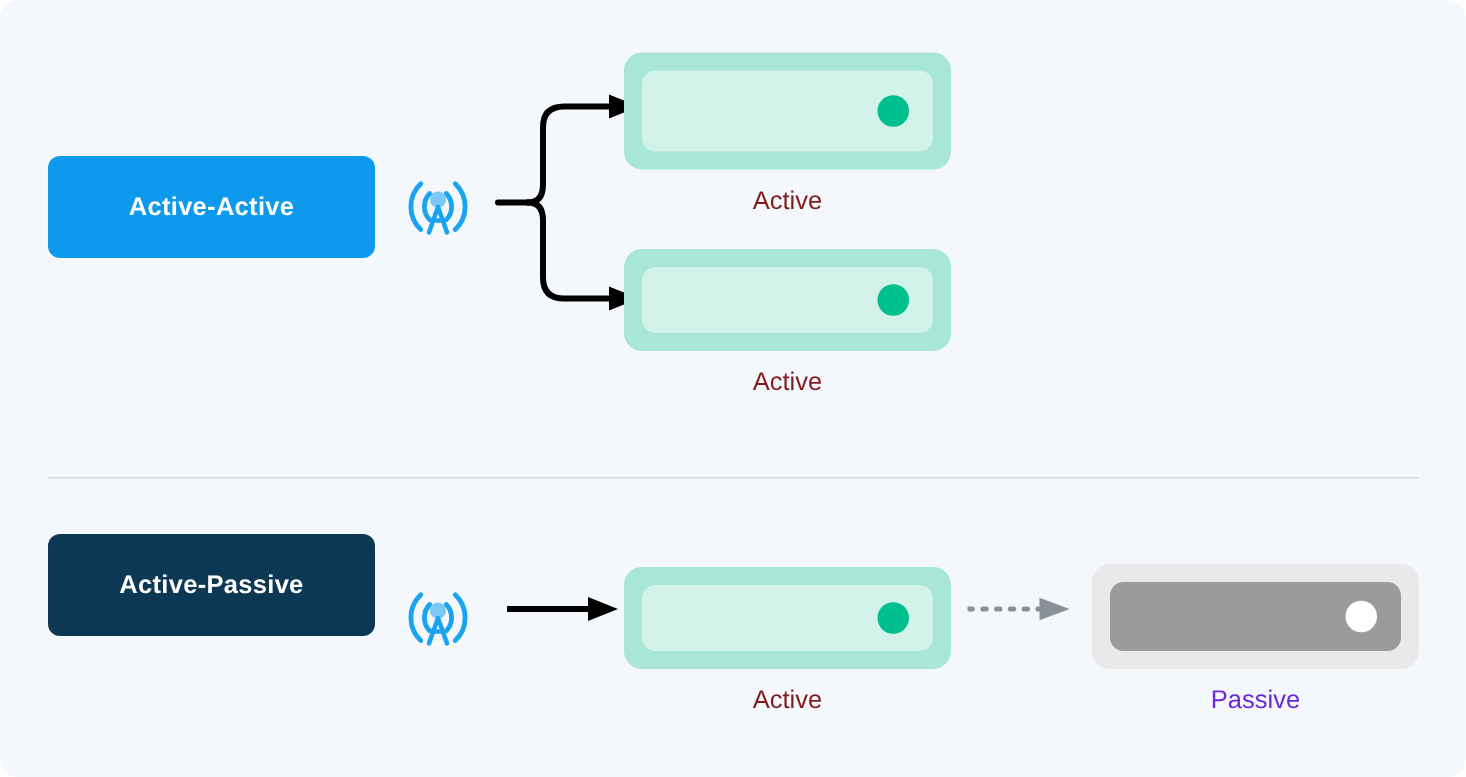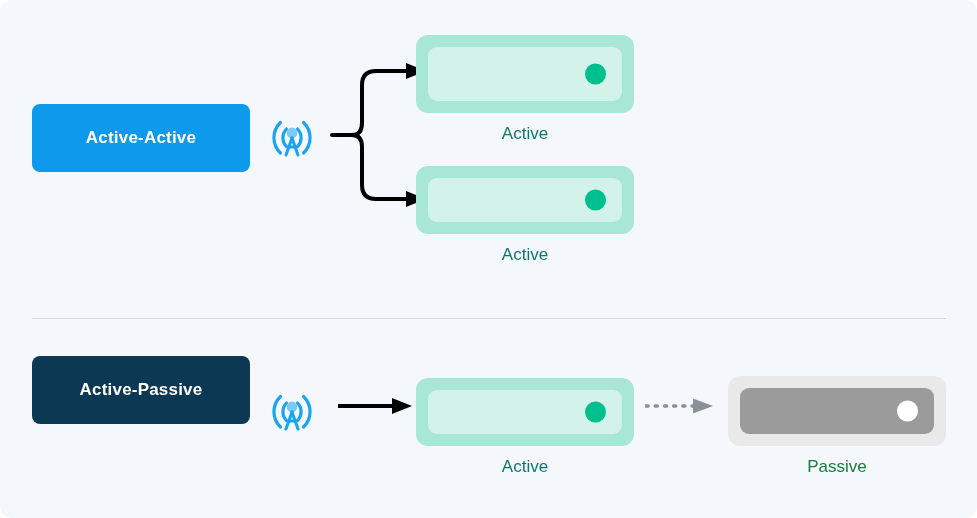--- a/index.html
+++ b/index.html
@@ -89,27 +89,27 @@
   .server-caption {
     text-align: center;
     font-size: 17px;
     margin-top: 11px;
   }
 
   
   .server-box.active      { background: #a8e6d6; }
   .server-inner.active    { background: #d3f2e9; }
   .server-dot.active      { background: #00bf8f; }
-  .server-caption.active  { color: #0f766e; }
+  .server-caption.active  { color: #7f1d1d; }
 
   
   .server-box.passive     { background: #e9e9e9; }
   .server-inner.passive   { background: #9b9b9b; }
   .server-dot.passive     { background: #ffffff; }
-  .server-caption.passive { color: #15803d; }
+  .server-caption.passive { color: #6d28d9; }
 
   #server-aa-1 { left: 416px; top: 35px;  width: 218px; }
   #server-aa-1 .server-box { width: 218px; height: 78px; }
   #server-aa-2 { left: 416px; top: 166px; width: 218px; }
   #server-aa-2 .server-box { width: 218px; height: 68px; }
   #server-ap-active { left: 416px; top: 378px; width: 218px; }
   #server-ap-active .server-box { width: 218px; height: 68px; }
   #server-ap-passive { left: 728px; top: 376px; width: 218px; }
   #server-ap-passive .server-box { width: 218px; height: 70px; }
 

